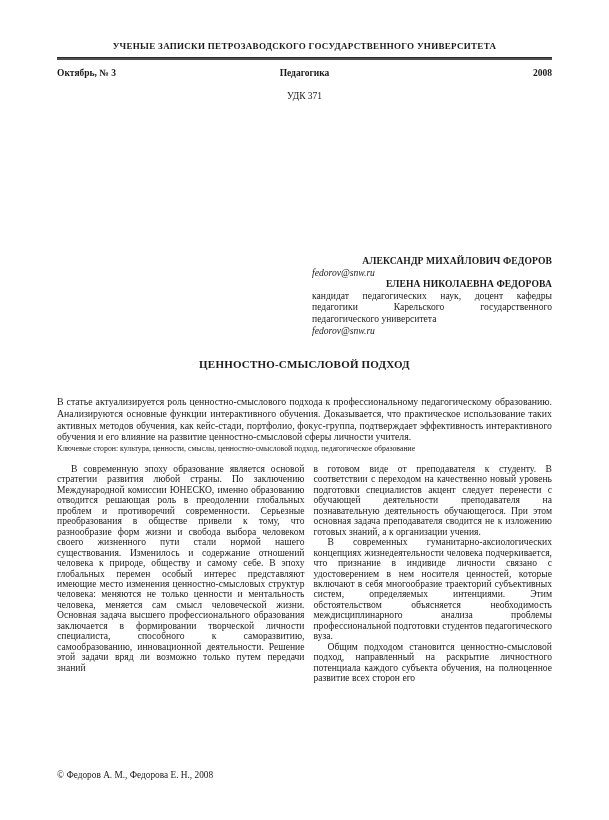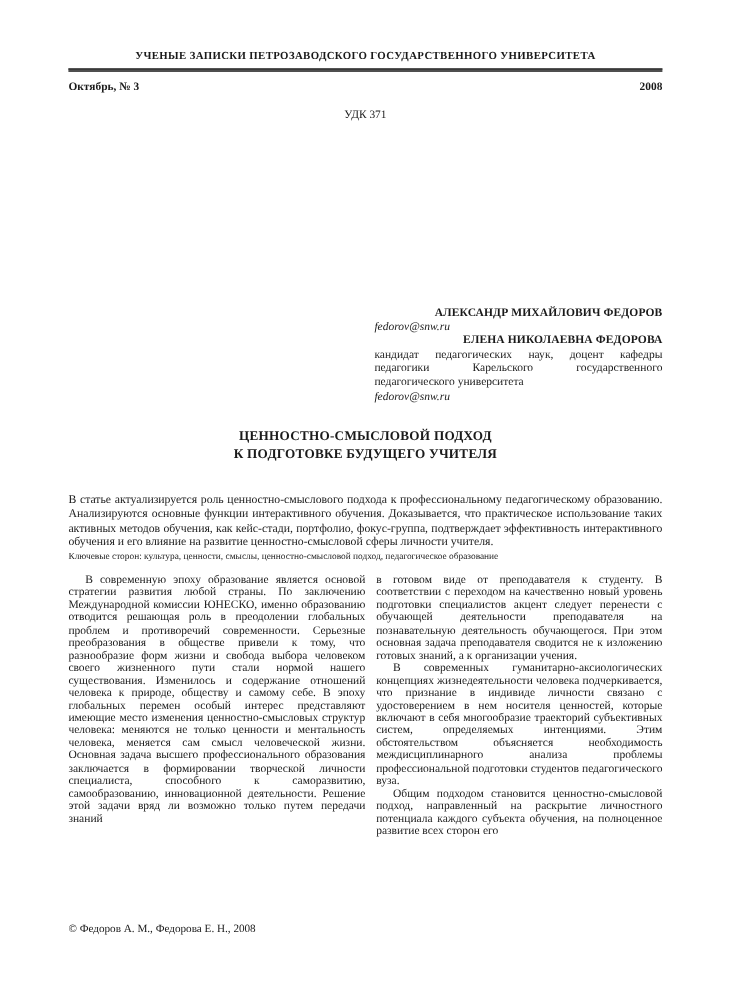--- a/index.html
+++ b/index.html
@@ -110,40 +110,40 @@
 <body>
 
 <div class="page">
 
   <div class="journal-header">УЧЕНЫЕ ЗАПИСКИ ПЕТРОЗАВОДСКОГО ГОСУДАРСТВЕННОГО УНИВЕРСИТЕТА</div>
 
   <div class="header-rule"></div>
 
   <div class="meta-row">
     <span class="meta-left">Октябрь, № 3</span>
+    <span class="meta-center">Педагогика</span>
     <span class="meta-right">2008</span>
   </div>
 
   <div class="udc">УДК 371</div>
 
   <div class="authors-block">
     <div>
       <div class="author-name">АЛЕКСАНДР МИХАЙЛОВИЧ ФЕДОРОВ</div>
       <div class="author-email">fedorov@snw.ru</div>
     </div>
     <div>
       <div class="author-name">ЕЛЕНА НИКОЛАЕВНА ФЕДОРОВА</div>
       <div class="author-affiliation">кандидат педагогических наук, доцент кафедры педагогики Карельского государственного педагогического университета</div>
       <div class="author-email">fedorov@snw.ru</div>
     </div>
   </div>
 
   <div class="article-title">
     <div>ЦЕННОСТНО-СМЫСЛОВОЙ ПОДХОД</div>
-    <div>К ПОДГОТОВКЕ БУДУЩЕГО УЧИТЕЛЯ</div>
   </div>
 
   <div class="abstract">В статье актуализируется роль ценностно-смыслового подхода к профессиональному педагогическому образованию. Анализируются основные функции интерактивного обучения. Доказывается, что практическое использование таких активных методов обучения, как кейс-стади, портфолио, фокус-группа, подтверждает эффективность интерактивного обучения и его влияние на развитие ценностно-смысловой сферы личности учителя.</div>
 
   <div class="keywords">Ключевые сторон: культура, ценности, смыслы, ценностно-смысловой подход, педагогическое образование</div>
 
   <div class="body-columns">
     <div class="col col-left">
       <p class="indent">В современную эпоху образование является основой стратегии развития любой страны. По заключению Международной комиссии ЮНЕСКО, именно образованию отводится решающая роль в преодолении глобальных проблем и противоречий современности. Серьезные преобразования в обществе привели к тому, что разнообразие форм жизни и свобода выбора человеком своего жизненного пути стали нормой нашего существования. Изменилось и содержание отношений человека к природе, обществу и самому себе. В эпоху глобальных перемен особый интерес представляют имеющие место изменения ценностно-смысловых структур человека: меняются не только ценности и ментальность человека, меняется сам смысл человеческой жизни. Основная задача высшего профессионального образования заключается в формировании творческой личности специалиста, способного к саморазвитию, самообразованию, инновационной деятельности. Решение этой задачи вряд ли возможно только путем передачи знаний</p>
     </div>

